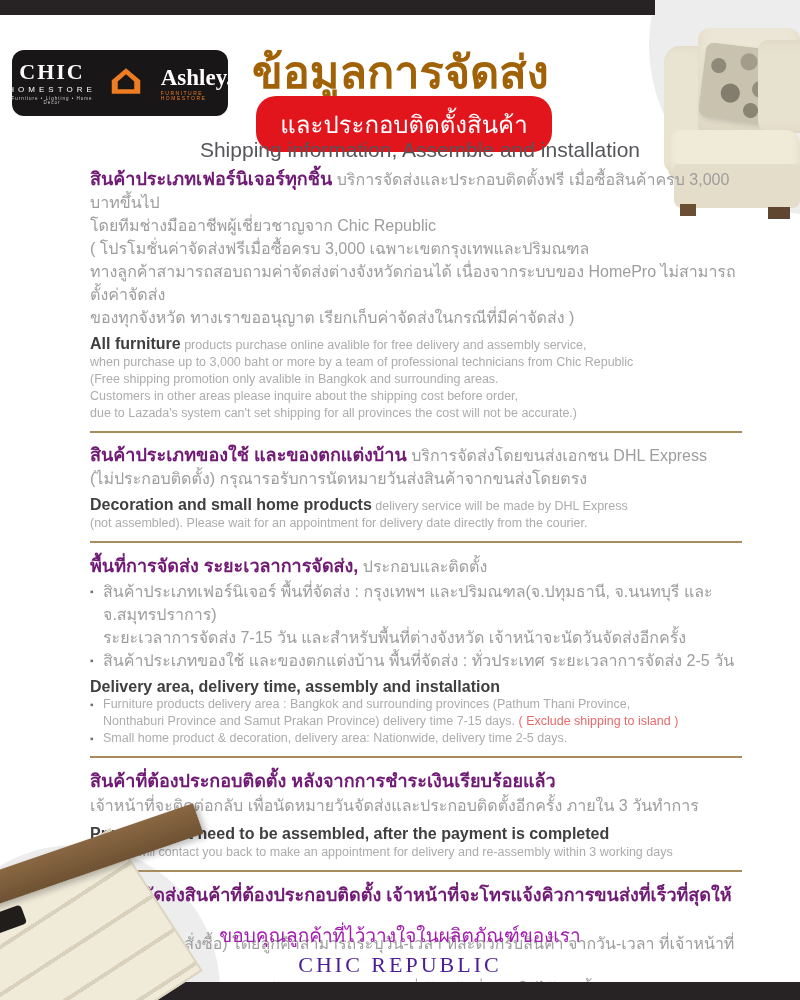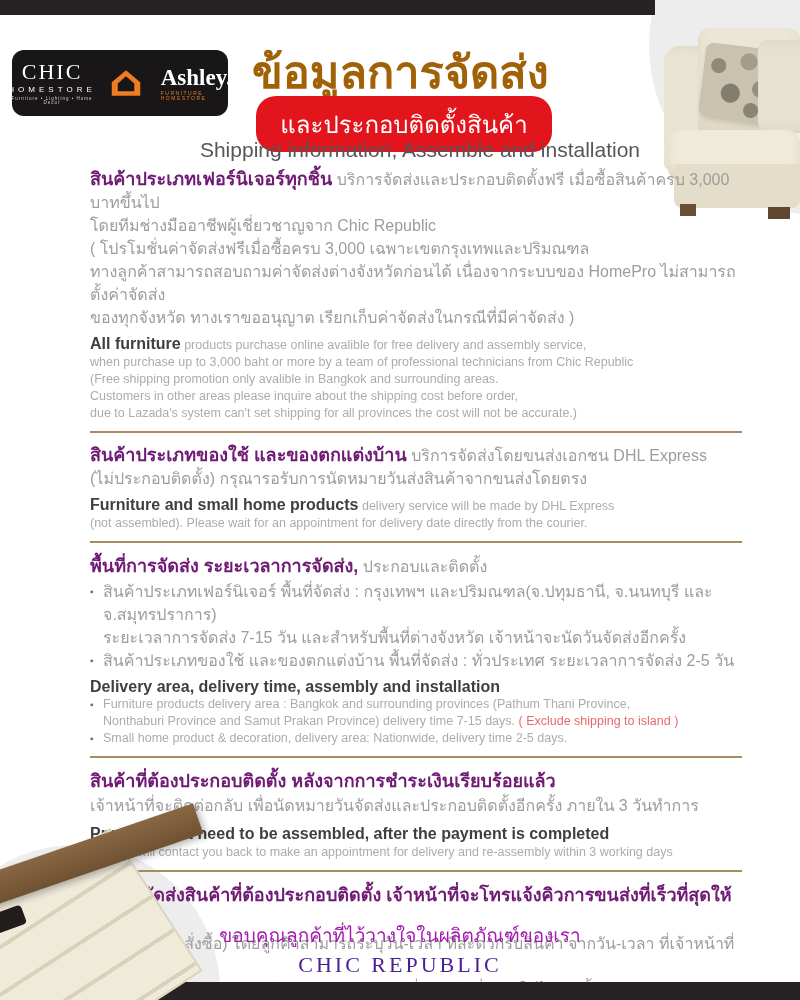--- a/index.html
+++ b/index.html
@@ -25,24 +25,24 @@
                   #c9c2ae; box-shadow:2px 3px 5px rgba(0,0,0,0.15); }
   .sofa .pillow-plain { position:absolute; left:118px; top:28px; width:70px; height:92px; background:#e7e1cf; border-radius:10px; box-shadow:inset -10px 0 12px #d8d1bb; }
   .sofa .seat { position:absolute; left:28px; top:118px; width:132px; height:52px; background:#f0ead9; border-radius:14px; box-shadow:inset 0 -8px 10px #ded7c2; }
   .sofa .base { position:absolute; left:34px; top:152px; width:126px; height:44px; background:#e4ddc9; border-radius:4px 4px 8px 8px; }
   .sofa .foot-1 { position:absolute; left:40px; top:192px; width:16px; height:12px; background:#6b4f35; }
   .sofa .foot-2 { position:absolute; left:128px; top:195px; width:22px; height:12px; background:#5f4630; }
 
   
   .logo-block { position:absolute; left:12px; top:50px; width:216px; height:66px; background:#191617; border-radius:12px; display:flex; align-items:center; justify-content:center; gap:15px; z-index:2; }
   .chic-logo { text-align:center; color:#fff; line-height:1; }
-  .chic-line1 { font-family:"Liberation Serif","DejaVu Serif",serif; font-size:22px; letter-spacing:2px; }
+  .chic-line1 { font-family:"Liberation Serif","DejaVu Serif",serif; font-size:22px; letter-spacing:2px;font-weight:bold; }
   .chic-line2 { font-size:8px; letter-spacing:4px; margin-top:3px; }
   .chic-tag { font-size:4.5px; letter-spacing:1px; color:#cfcfcf; margin-top:3px; }
-  .ashley-logo { display:flex; align-items:flex-end; gap:20px; }
+  .ashley-logo { display:flex; align-items:center; gap:20px; }
   .ashley-wordmark { line-height:1; }
   .ashley-name { font-family:"Liberation Serif","DejaVu Serif",serif; font-weight:bold; font-size:23px; color:#fff; }
   .ashley-sub { font-size:5px; letter-spacing:1.5px; color:#ef7c22; margin-top:2px; }
 
   .page-title { position:absolute; left:252px; top:36px; width:400px; font-size:45px; font-weight:bold; color:#a16207; letter-spacing:0; z-index:2; }
   .title-badge { position:absolute; left:256px; top:96px; width:296px; height:56px; background:#e2141c; border-radius:20px; color:#fff; font-size:24px; display:flex; align-items:center; justify-content:center; z-index:2; }
   .subtitle { position:absolute; left:120px; top:138px; width:600px; text-align:center; font-size:21px; color:#55565a; z-index:2; }
 
   
   .content { position:absolute; left:90px; top:168px; width:652px; z-index:2; }
@@ -134,21 +134,21 @@
       </div>
     </section>
     <hr class="sep">
 
     <section>
       <div class="block th-body">
         <div><span class="th-head">สินค้าประเภทของใช้ และของตกแต่งบ้าน</span> <span>บริการจัดส่งโดยขนส่งเอกชน DHL Express</span></div>
         <div class="th-line">(ไม่ประกอบติดตั้ง) กรุณารอรับการนัดหมายวันส่งสินค้าจากขนส่งโดยตรง</div>
       </div>
       <div class="block en-body">
-        <div><span class="en-head">Furniture and small home products</span> <span>delivery service will be made by DHL Express</span></div>
+        <div><span class="en-head">Decoration and small home products</span> <span>delivery service will be made by DHL Express</span></div>
         <div class="en-line">(not assembled). Please wait for an appointment for delivery date directly from the courier.</div>
       </div>
     </section>
     <hr class="sep">
 
     <section>
       <div class="head-row"><span class="th-head">พื้นที่การจัดส่ง ระยะเวลาการจัดส่ง,</span> <span class="th-body">ประกอบและติดตั้ง</span></div>
       <div class="block th-body">
         <div class="bullet">
           <div class="th-line">สินค้าประเภทเฟอร์นิเจอร์ พื้นที่จัดส่ง : กรุงเทพฯ และปริมณฑล(จ.ปทุมธานี, จ.นนทบุรี และ จ.สมุทรปราการ)</div>

